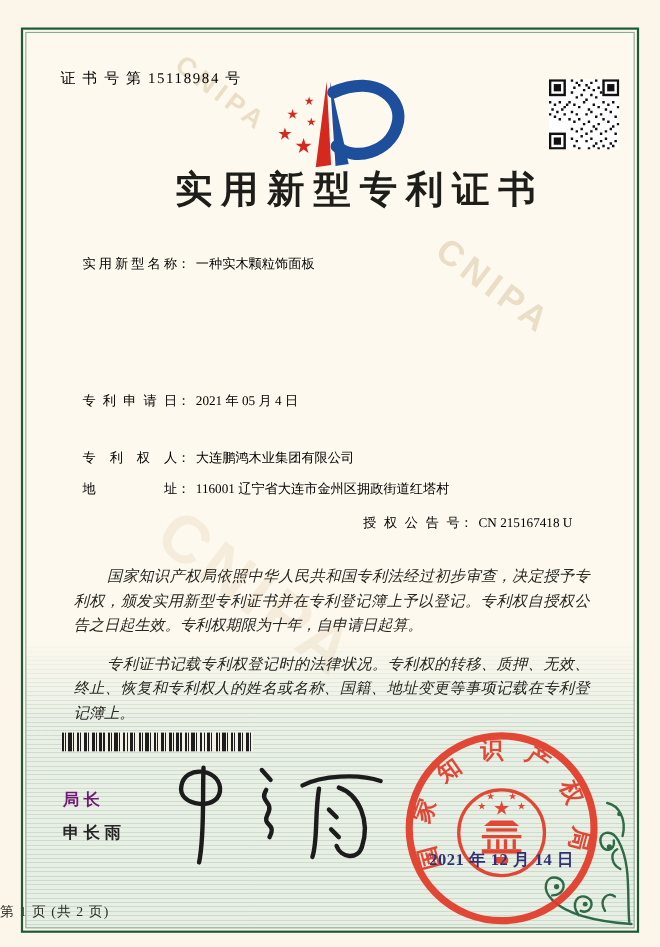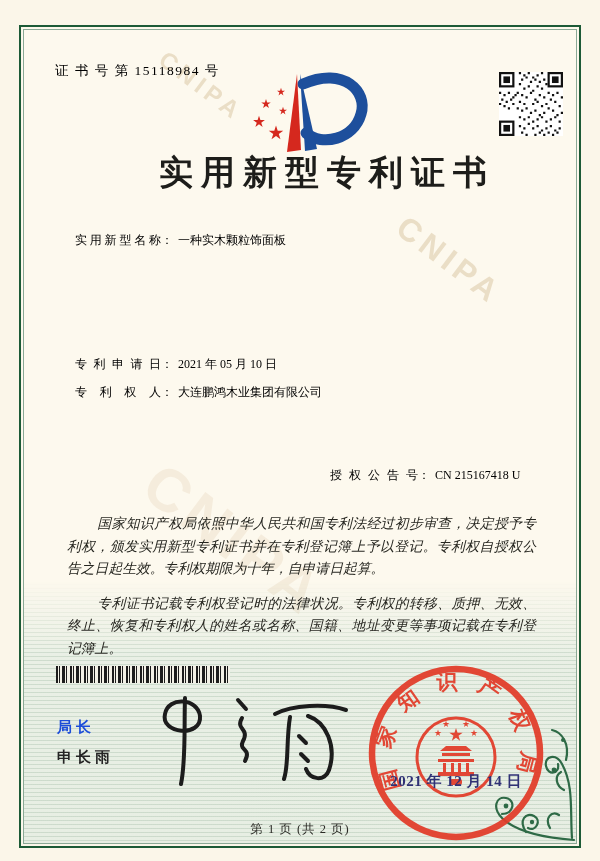--- a/index.html
+++ b/index.html
@@ -42,31 +42,31 @@
   .bodytxt{position:absolute; left:55px; right:52px; top:501px; z-index:3;
            font-size:13.8px; line-height:22.6px; font-style:italic; color:#262620; text-align:justify;}
   .bodytxt p{margin:12px; text-indent:2.2em;}
 
   .barcode{position:absolute; left:56px; top:666px; width:174px; height:17px; z-index:3;
     background:repeating-linear-gradient(90deg,
       #1d1d1d 0 2px,#f3f1e6 2px 3px,#1d1d1d 3px 4px,#f3f1e6 4px 6px,
       #1d1d1d 6px 9px,#f3f1e6 9px 10px,#1d1d1d 10px 11px,#f3f1e6 11px 14px);}
 
   .sig-title{position:absolute; left:57px; top:718px; z-index:3;
-    font-family:"Liberation Sans",sans-serif; font-weight:600; font-size:15px; letter-spacing:4px; color:#1d4ed8;}
+    font-family:"Liberation Sans",sans-serif; font-weight:600; font-size:15px; letter-spacing:4px; color:#701a75;}
   .sig-name{position:absolute; left:57px; top:748px; z-index:3;
     font-family:Liberation Serif, serif; font-weight:600; font-size:15px; letter-spacing:4px; color:#242424;}
   .sig-svg{position:absolute; left:140px; top:686px; z-index:3;}
 
   .seal{position:absolute; left:366px; top:663px; z-index:4;}
   .seal-date{position:absolute; left:366px; top:772px; width:180px; text-align:center; z-index:5;
     font-size:15px; font-weight:700; color:#2f3175; letter-spacing:0.5px;}
   .flourish{position:absolute; right:22px; bottom:16px; z-index:2;}
 
-  .footer{position:absolute; left:0; right:0; top:821px; text-align:center; z-index:3;
+  .footer{position:absolute; left:0; right:0; top:821px; z-index:3;
     font-size:12.5px; letter-spacing:1px; color:#2b2b26;}
 </style>
 </head>
 <body>
 
 <div class="page">
 
   <div class="inner-bg"></div>
   <div class="green-zone"></div>
 
@@ -111,24 +111,27 @@
       <path d="M9 0h1v1H9zM13 0h1v1h-1zM19 0h1v1h-1zM11 1h1v1h-1zM17 1h1v1h-1zM12 2h1v1h-1zM15 2h1v1h-1zM10 3h1v1h-1zM16 3h1v1h-1zM20 3h1v1h-1zM14 4h1v1h-1zM18 4h1v1h-1zM9 5h1v1H9zM21 5h1v1h-1zM13 6h1v1h-1zM17 6h1v1h-1zM11 7h1v1h-1zM19 7h1v1h-1zM15 8h1v1h-1zM0 9h1v1H0zM4 9h1v1H4zM8 9h1v1H8zM14 9h1v1h-1zM22 9h1v1h-1zM26 9h1v1h-1zM2 10h1v1H2zM7 10h1v1H7zM10 10h1v1h-1zM18 10h1v1h-1zM24 10h1v1h-1zM6 11h1v1H6zM12 11h1v1h-1zM20 11h1v1h-1zM28 11h1v1h-1zM1 12h1v1H1zM5 12h1v1H5zM16 12h1v1h-1zM23 12h1v1h-1zM3 13h1v1H3zM9 13h1v1H9zM17 13h1v1h-1zM25 13h1v1h-1zM0 14h1v1H0zM6 14h1v1H6zM11 14h1v1h-1zM15 14h1v1h-1zM21 14h1v1h-1zM2 15h1v1H2zM19 15h1v1h-1zM27 15h1v1h-1zM4 16h1v1H4zM8 16h1v1H8zM12 16h1v1h-1zM22 16h1v1h-1zM10 17h1v1h-1zM16 17h1v1h-1zM24 17h1v1h-1zM14 18h1v1h-1zM20 18h1v1h-1zM28 18h1v1h-1zM18 19h1v1h-1zM26 19h1v1h-1zM9 20h1v1H9zM13 20h1v1h-1zM19 20h1v1h-1zM25 20h1v1h-1zM11 21h1v1h-1zM17 21h1v1h-1zM23 21h1v1h-1zM15 22h1v1h-1zM21 22h1v1h-1zM27 22h1v1h-1zM13 23h1v1h-1zM9 24h1v1H9zM17 24h1v1h-1zM23 24h1v1h-1zM11 25h1v1h-1zM15 25h1v1h-1zM21 25h1v1h-1zM27 25h1v1h-1zM19 26h1v1h-1zM25 26h1v1h-1zM10 27h1v1h-1zM18 27h1v1h-1zM22 27h1v1h-1zM26 27h1v1h-1zM12 28h1v1h-1zM16 28h1v1h-1zM20 28h1v1h-1zM24 28h1v1h-1z"></path>
     </g>
   </svg>
 
   <h1 class="title">实用新型专利证书</h1>
 
   <div class="frow" style="top:232px">
     <span class="flabel">实用新型名称</span><span>：</span><span class="fvalue">一种实木颗粒饰面板</span>
   </div>
   <div class="frow" style="top:356px">
-    <span class="flabel">专利申请日</span><span>：</span><span class="fvalue">2021 年 05 月 10 日</span>
-  </div>
-  <div class="frow" style="top:384px">
+    <span class="flabel">专利申请日</span><span>：</span><span class="fvalue">2021 年 05 月 4 日</span>
+  </div>
+  <div class="frow" style="top:408px">
     <span class="flabel">专利权人</span><span>：</span><span class="fvalue">大连鹏鸿木业集团有限公司</span>
+  </div>
+  <div class="frow" style="top:436px">
+    <span class="flabel">地址</span><span>：</span><span class="fvalue">116001 辽宁省大连市金州区拥政街道红塔村</span>
   </div>
   <div class="frow" style="top:467px; left:310px">
     <span class="flabel2">授权公告号</span><span>：</span><span class="fvalue">CN 215167418 U</span>
   </div>
 
   <div class="bodytxt">
     <p>国家知识产权局依照中华人民共和国专利法经过初步审查，决定授予专利权，颁发实用新型专利证书并在专利登记簿上予以登记。专利权自授权公告之日起生效。专利权期限为十年，自申请日起算。</p>
     <p>专利证书记载专利权登记时的法律状况。专利权的转移、质押、无效、终止、恢复和专利权人的姓名或名称、国籍、地址变更等事项记载在专利登记簿上。</p>
   </div>
 

